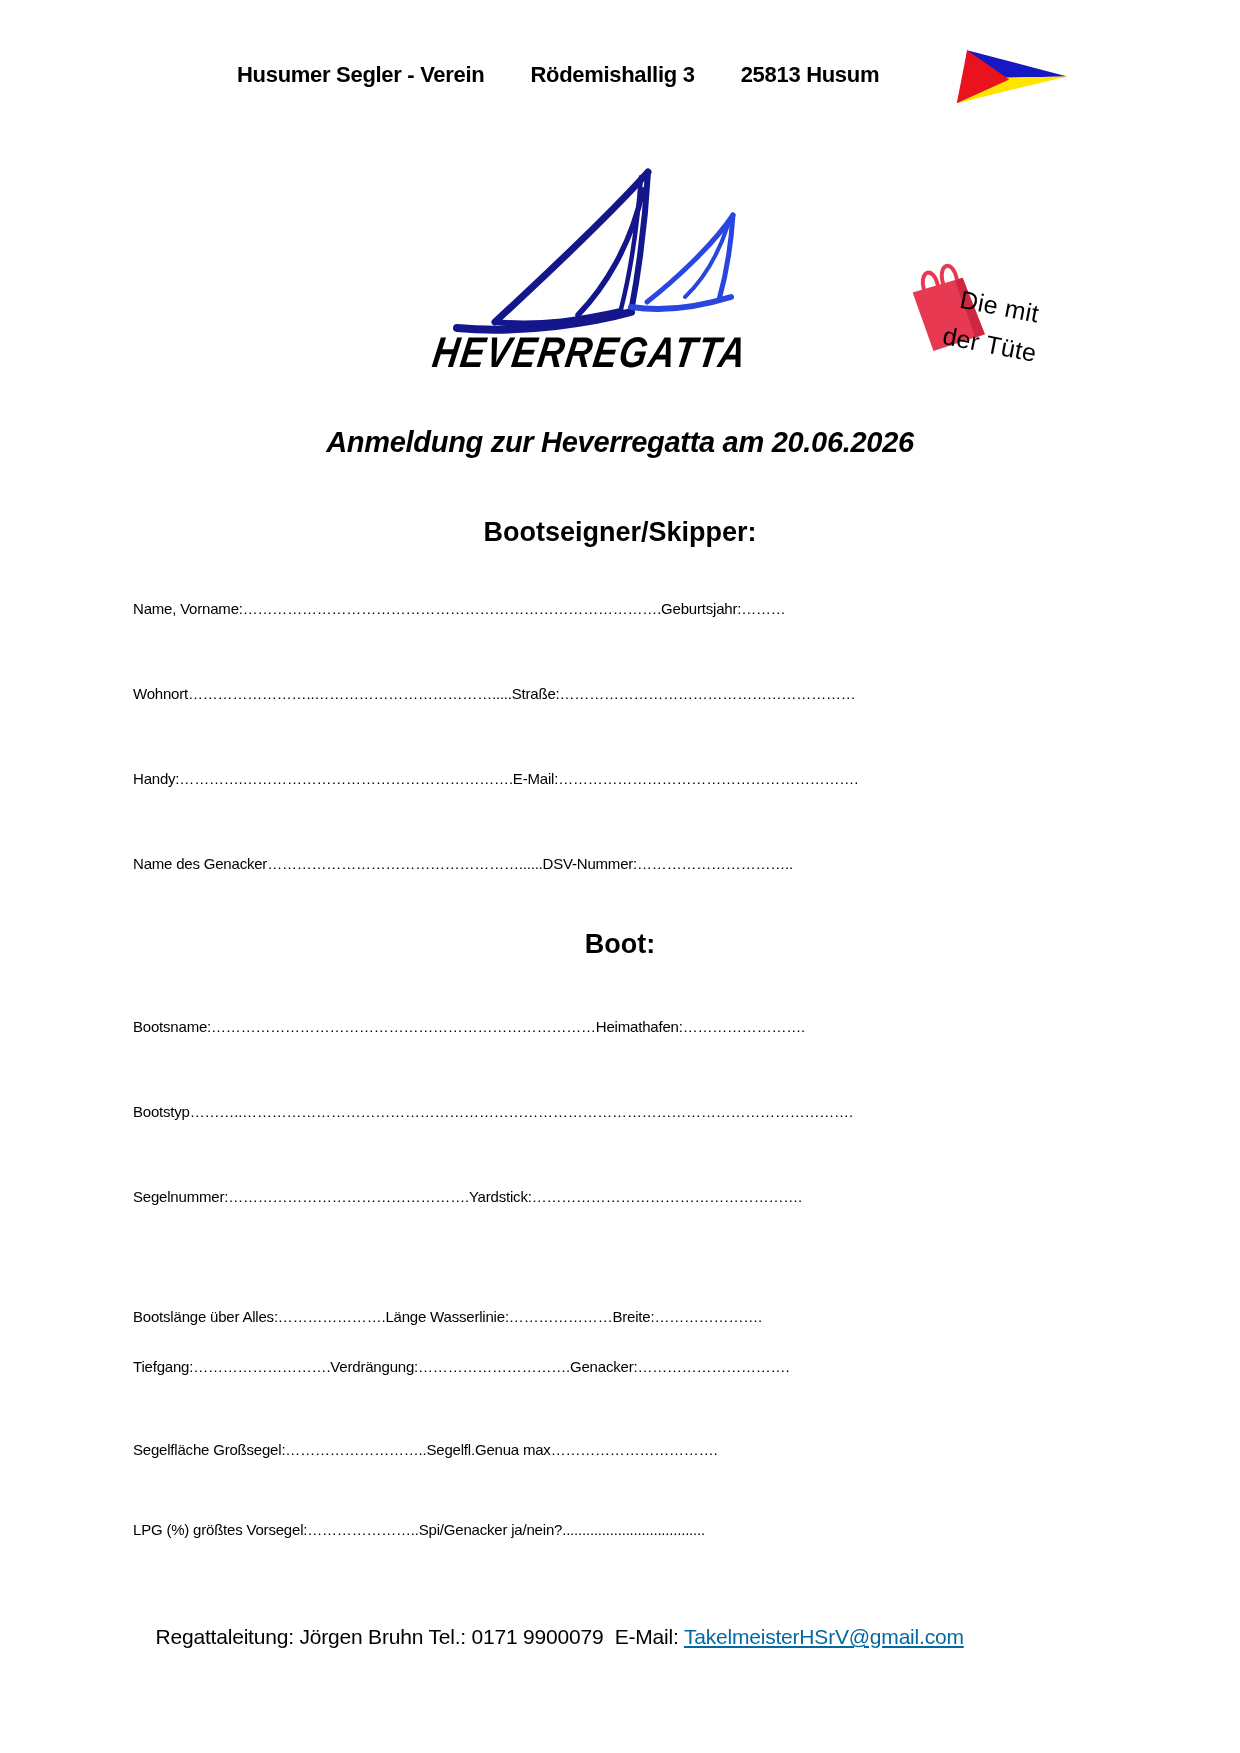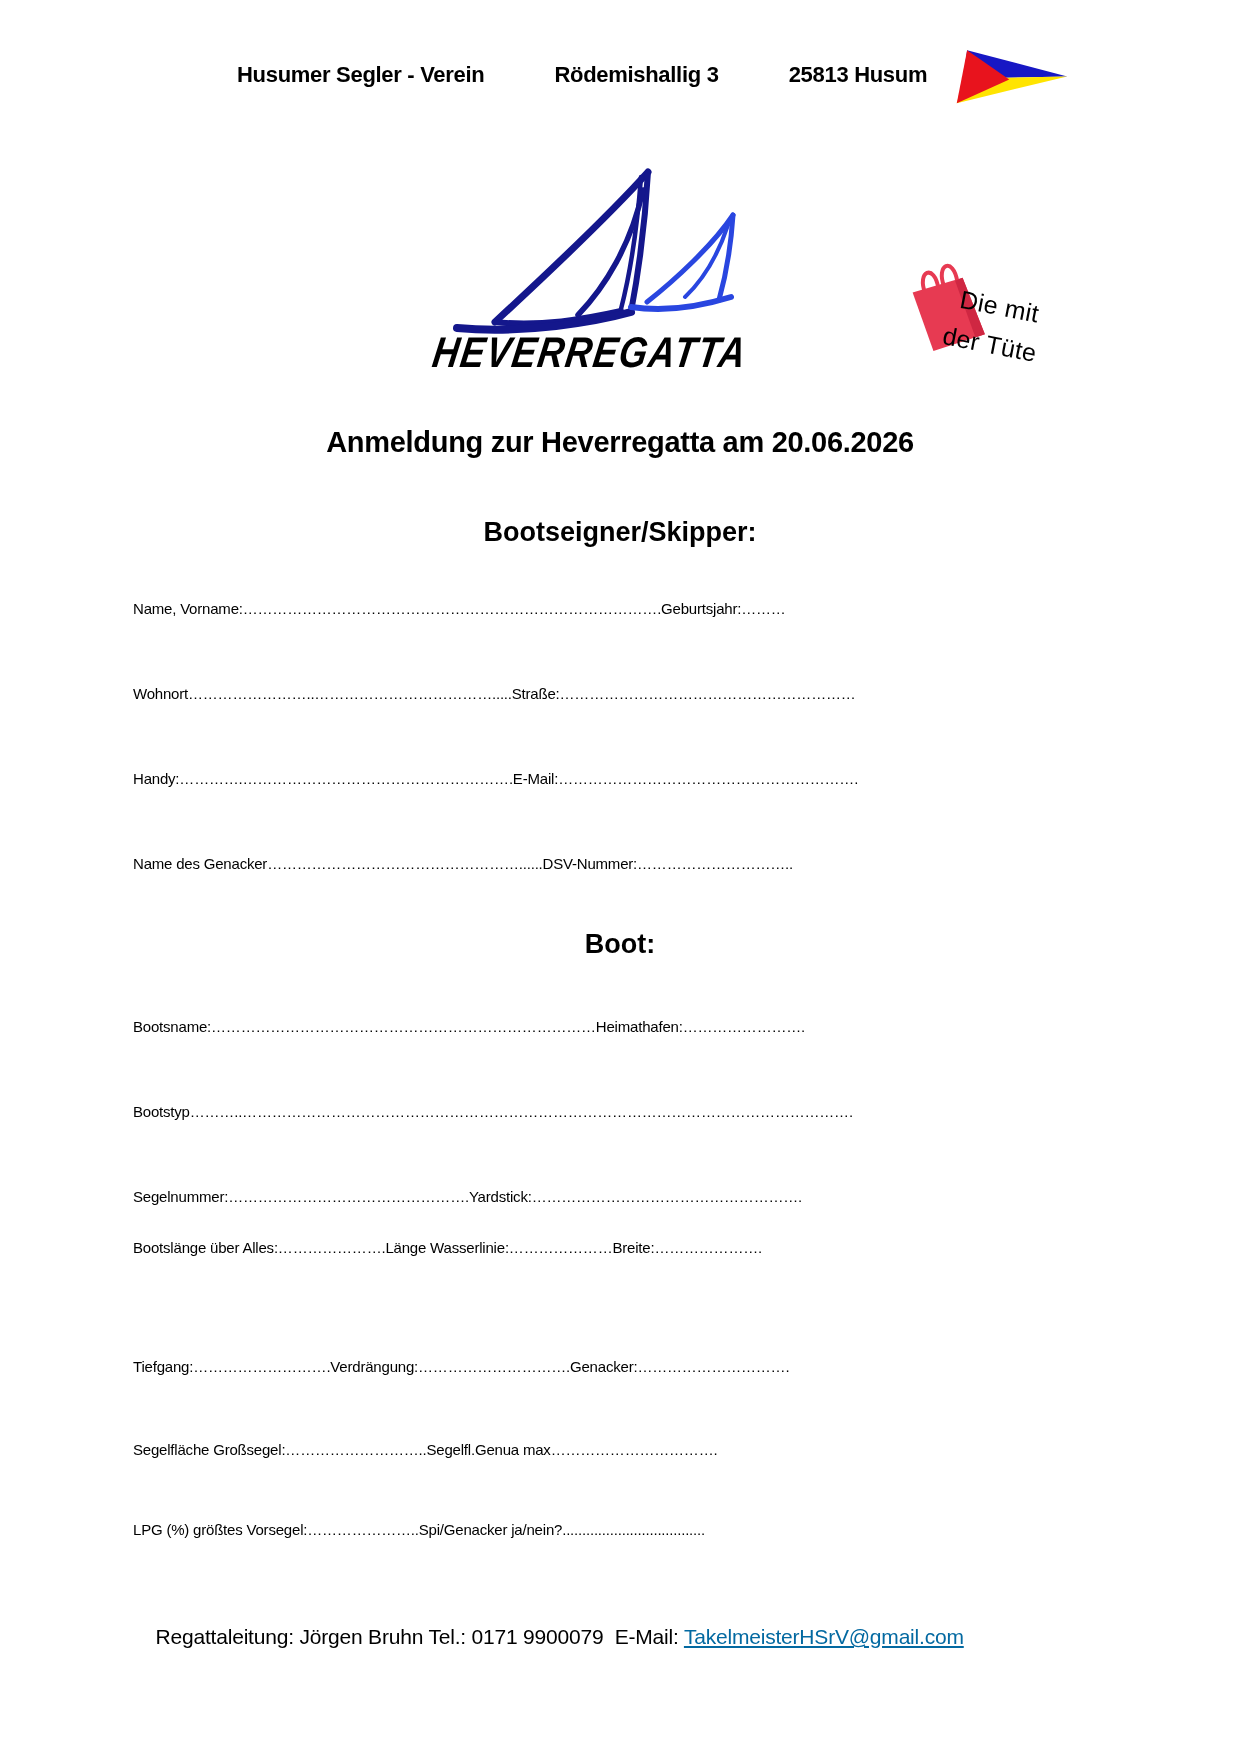--- a/index.html
+++ b/index.html
@@ -6,21 +6,21 @@
   .page{
     position:relative;
     width:1240px;height:1753px;
     background:#ffffff;
     font-family:"Liberation Sans",sans-serif;
     color:#000;
     overflow:hidden;
   }
   .header-row{
     position:absolute;left:237px;top:62px;
-    display:flex;gap:70px;
+    display:flex;gap:46px;
     font-size:22px;font-weight:bold;letter-spacing:-0.3px;
     white-space:nowrap;
   }
   .pennant{position:absolute;left:933px;top:40px;transform:rotate(-4deg);}
   .boats{position:absolute;left:435px;top:145px;}
   .wordmark{
     position:absolute;left:370px;top:328px;width:440px;
     text-align:center;
     font-size:43px;font-weight:700;font-style:italic;
     letter-spacing:2px;
@@ -32,21 +32,21 @@
   .bag-caption{
     position:absolute;left:964px;top:280px;
     transform:rotate(11deg);transform-origin:left top;
     font-size:25px;line-height:39px;letter-spacing:0.3px;
     white-space:nowrap;
   }
   .bag-caption .l2{margin-left:-10px;}
   .doc-title{
     position:absolute;left:0;top:426px;width:100%;
     text-align:center;
-    font-size:29px;font-weight:bold;letter-spacing:-0.3px;
+    font-size:29px;font-weight:bold;letter-spacing:-0.3px;font-style:italic;
   }
   .section-heading{
     position:absolute;left:0;width:100%;
     text-align:center;
     font-size:27px;font-weight:bold;
   }
   .h-skipper{top:517px;}
   .h-boot{top:929px;text-align:center;}
   .form-line{
     position:absolute;left:133px;width:994px;
@@ -115,21 +115,21 @@
   <div class="form-line" style="top:600px">Name, Vorname:………………………………………………………………………….Geburtsjahr:………</div>
   <div class="form-line" style="top:685px">Wohnort……………………..……………………………….....Straße:……………………………………………………</div>
   <div class="form-line" style="top:770px">Handy:………….……………………………………………….E-Mail:…………………………………………………….</div>
   <div class="form-line" style="top:855px">Name des Genacker……………………………………………......DSV-Nummer:…………………………..</div>
 
   <div class="section-heading h-boot">Boot:</div>
 
   <div class="form-line" style="top:1018px">Bootsname:……………………………………………………………………Heimathafen:…………………….</div>
   <div class="form-line" style="top:1103px">Bootstyp………..…………………………………………………………………………………………………………….</div>
   <div class="form-line" style="top:1188px">Segelnummer:………………………………………….Yardstick:……………………………………………….</div>
-  <div class="form-line" style="top:1239px">Bootslänge über Alles:………………….Länge Wasserlinie:…………………Breite:………………….</div>
+  <div class="form-line" style="top:1308px">Bootslänge über Alles:………………….Länge Wasserlinie:…………………Breite:………………….</div>
   <div class="form-line" style="top:1358px">Tiefgang:……………………….Verdrängung:………………………….Genacker:………………………….</div>
   <div class="form-line" style="top:1441px">Segelfläche Großsegel:………………………..Segelfl.Genua max…………………………….</div>
   <div class="form-line" style="top:1521px">LPG (%) größtes Vorsegel:…………………..Spi/Genacker ja/nein?....................................</div>
 
   <div class="footer">
     <span>Regattaleitung: Jörgen Bruhn Tel.: 0171 9900079&nbsp; E-Mail: </span><a href="#">TakelmeisterHSrV@gmail.com</a>
   </div>
 
 </div>
 

